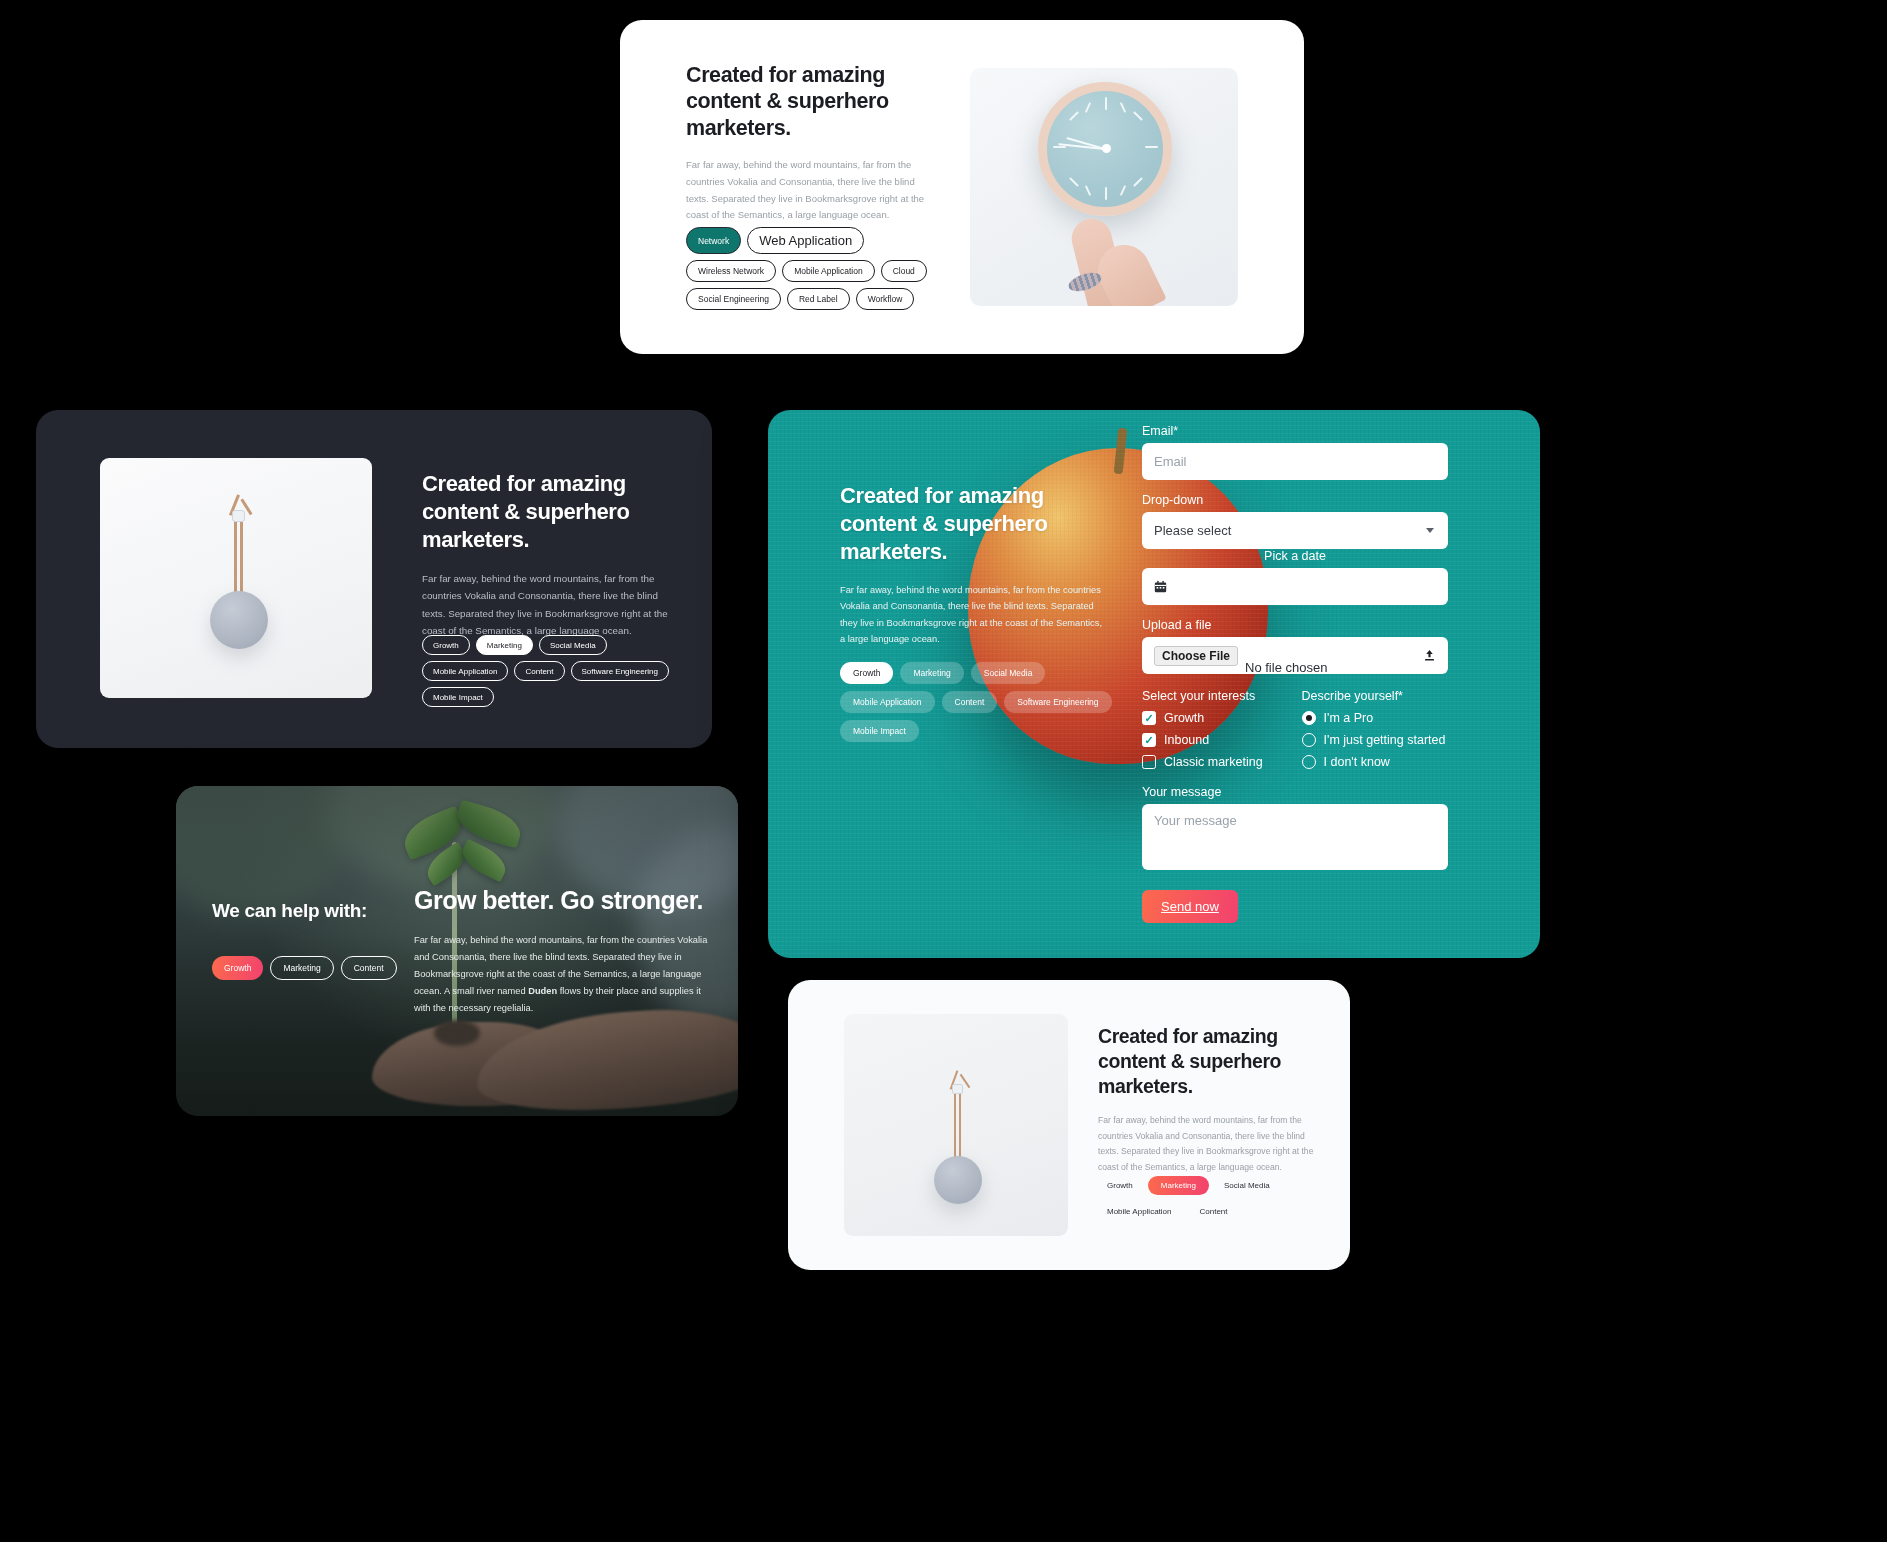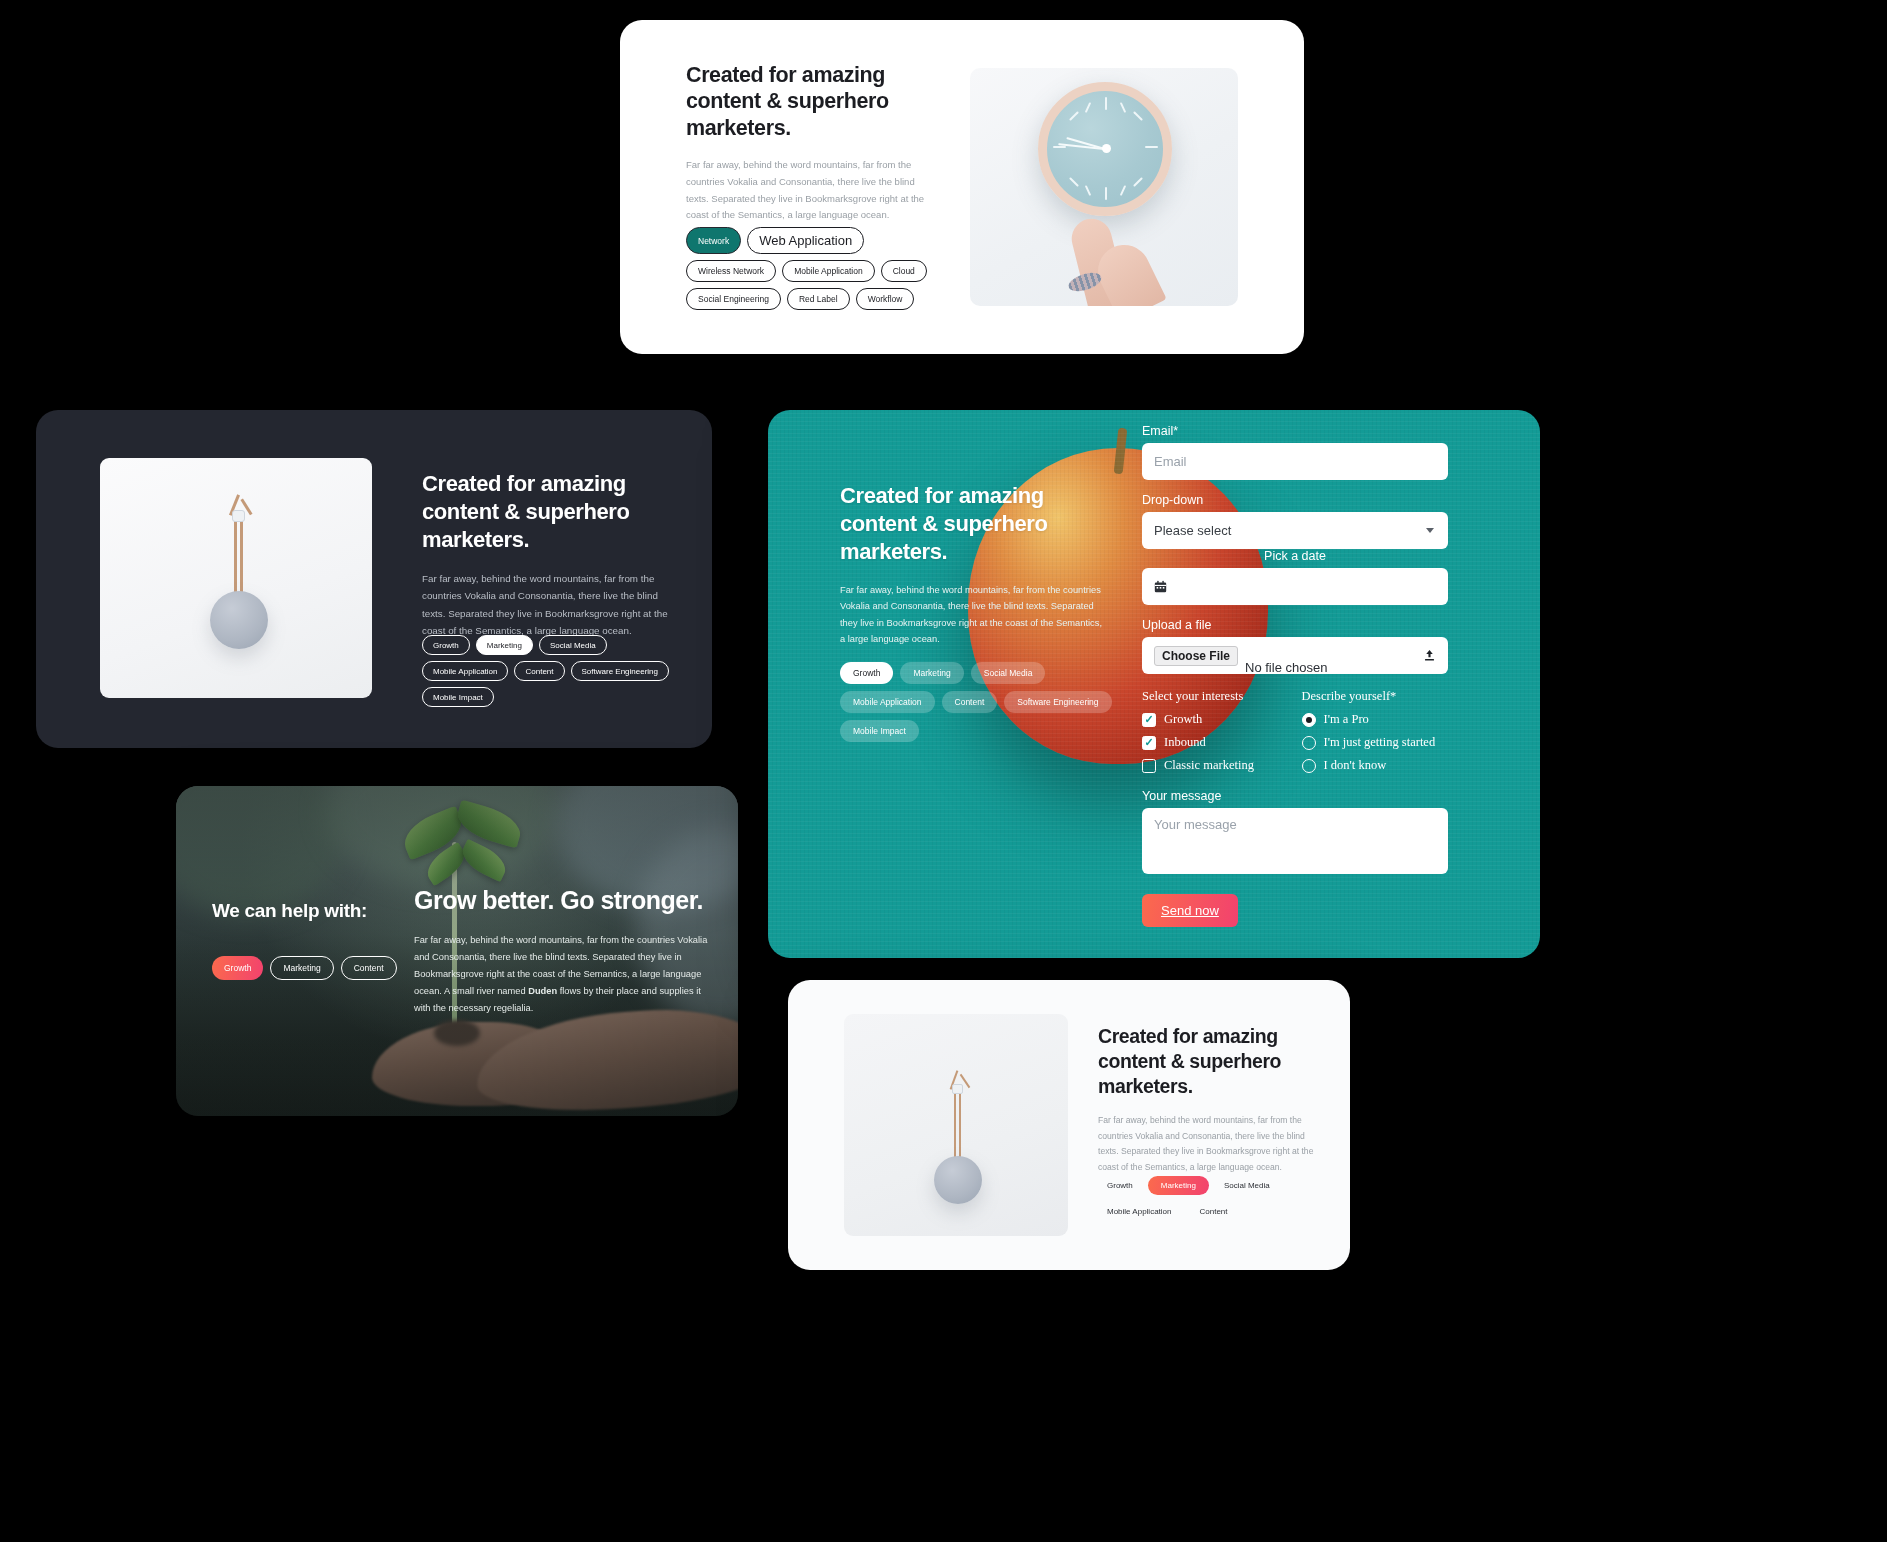--- a/index.html
+++ b/index.html
@@ -324,21 +324,21 @@
       <div class="fld" style="justify-content:flex-start; position:relative;">
         <span class="choose-btn">Choose File</span>
         <span style="color:#2b2f35;margin-top:24px;">No file chosen</span>
         <svg width="13" height="13" viewBox="0 0 16 16" fill="#1d2126" style="position:absolute; right:12px;">
           <path d="M8 1.2 L12 6 H9.3 V10 H6.7 V6 H4 Z"></path>
           <rect x="2.4" y="12.2" width="11.2" height="2" rx=".8"></rect>
         </svg>
       </div>
 
       
-      <div style="display:flex; gap:17px; margin-top:15px;font-family:Liberation Serif, serif;">
+      <div style="display:flex; gap:17px; margin-top:15px;">
         <div style="width:146px;">
           <div class="fld-label" style="margin-bottom:8px;">Select your interests</div>
           <label class="opt">
             <span class="chk on"></span>
             <span>Growth</span>
           </label>
           <label class="opt">
             <span class="chk on"></span>
             <span>Inbound</span>
           </label>

